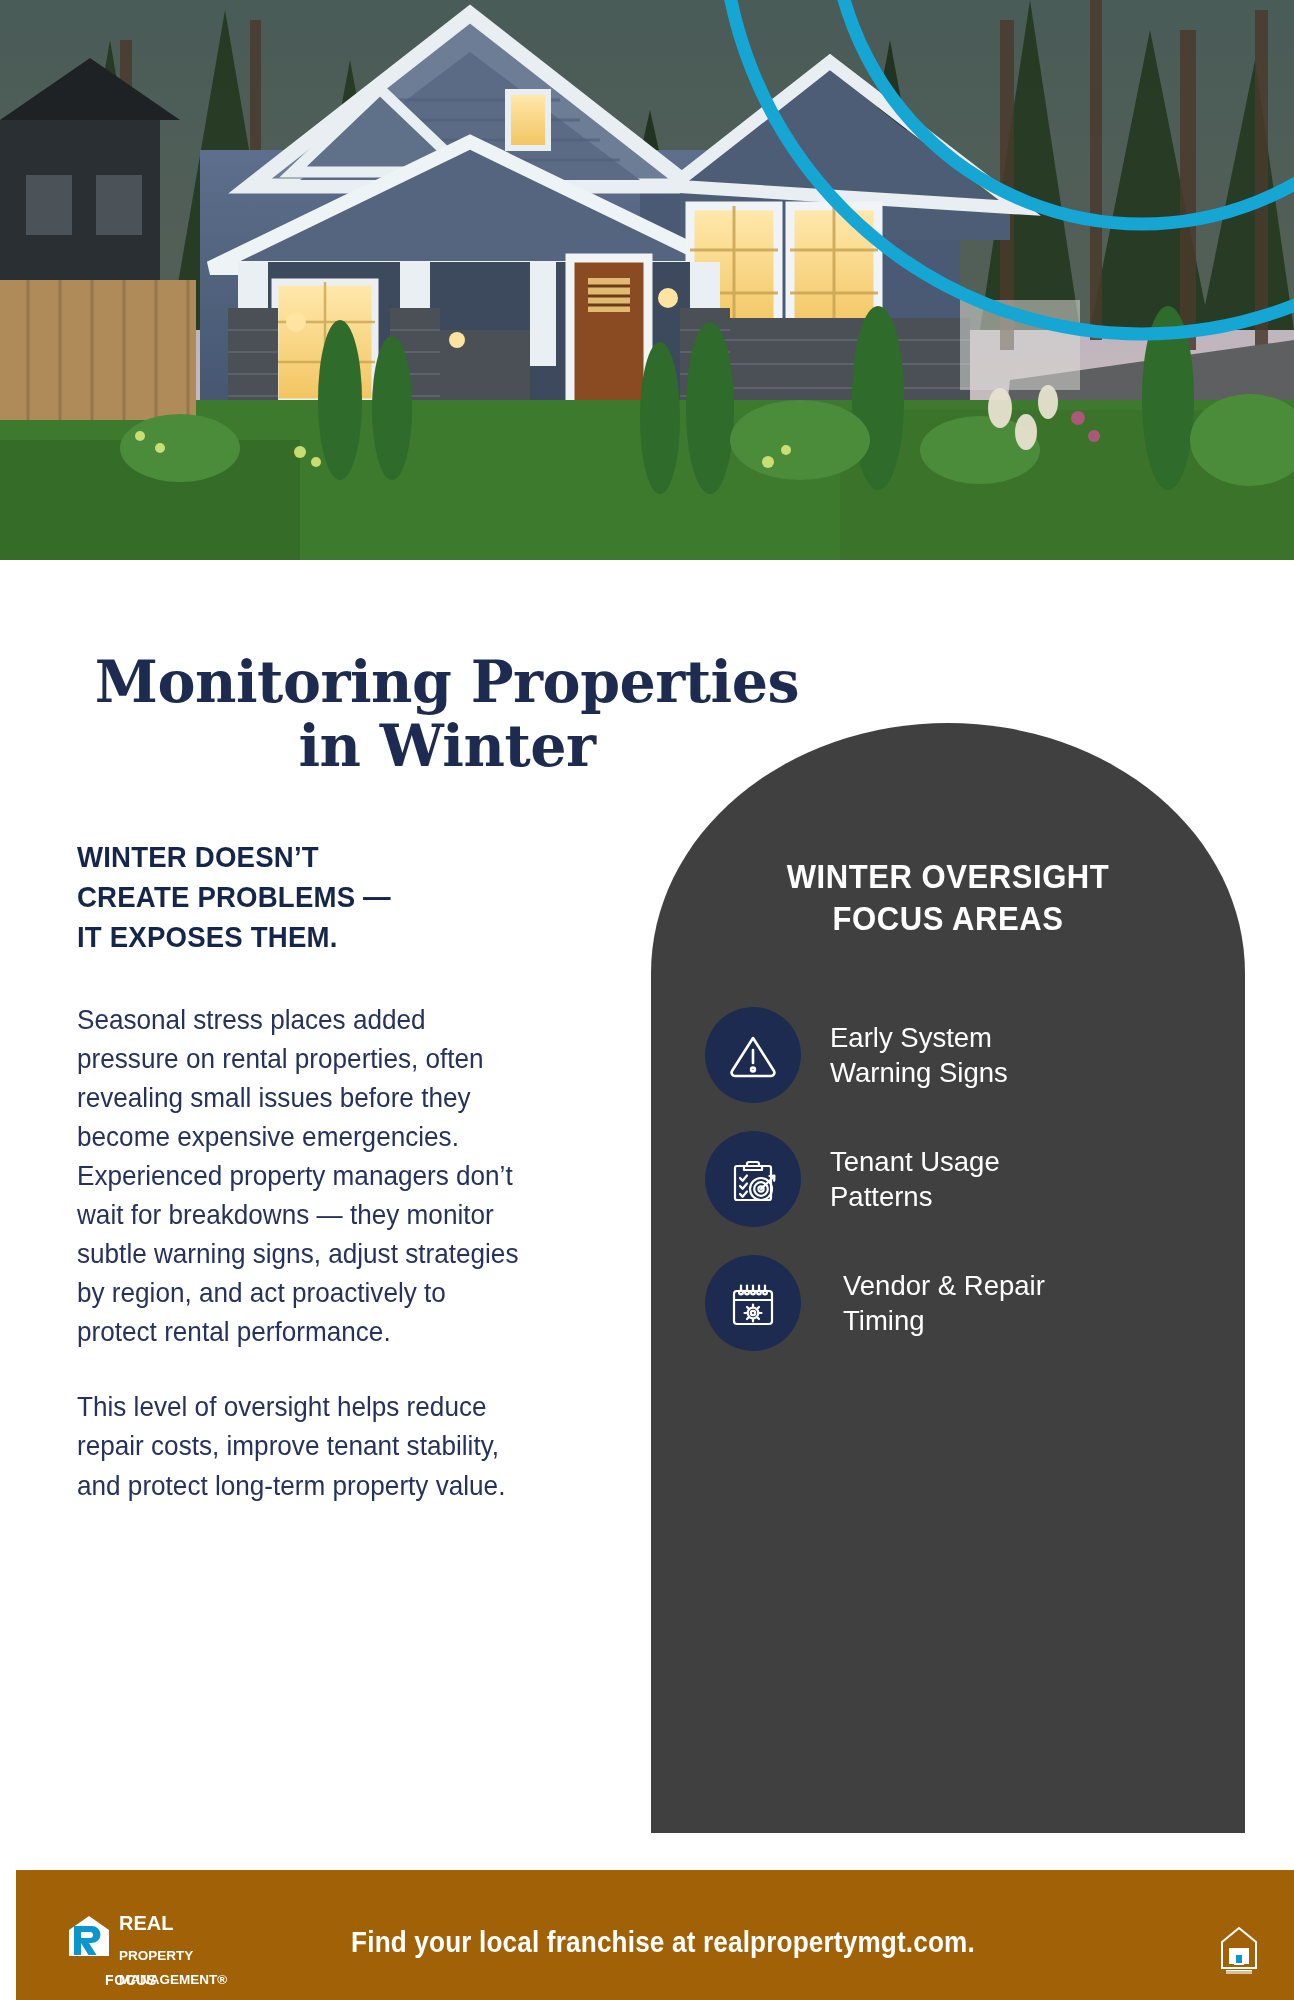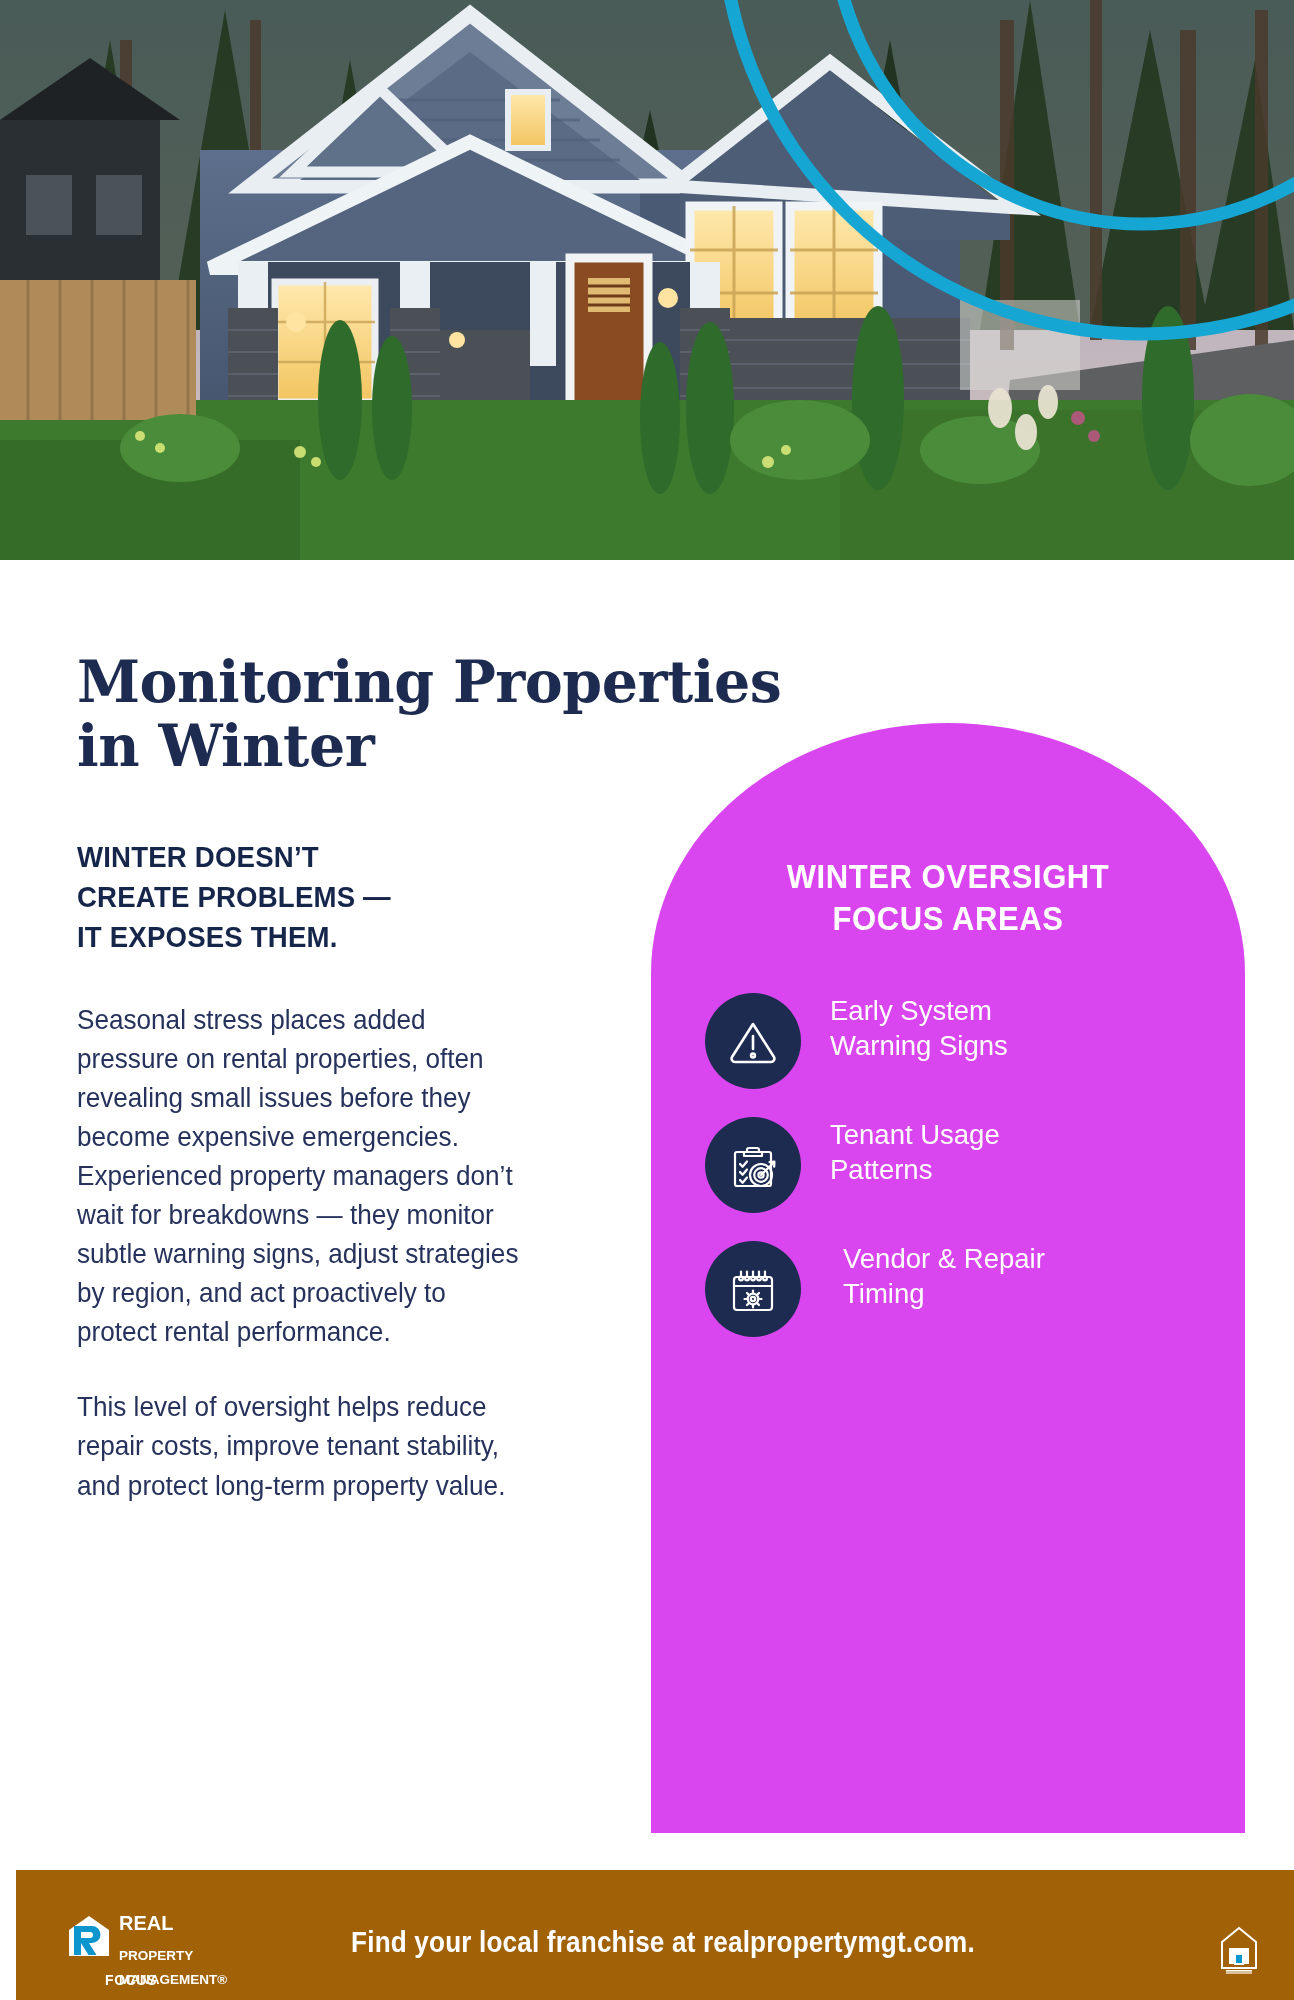--- a/index.html
+++ b/index.html
@@ -18,20 +18,21 @@
 
   
   .headline{
     position:absolute;left:77px;top:612px;width:740px;
     font-family:"DejaVu Serif", serif;
     font-weight:700;
     font-size:57px;
     line-height:1.12;
     color:#1d2b50;
     letter-spacing:-0.5px;
+    text-align:center;
   }
 
   
   .subhead{
     position:absolute;left:77px;top:812px;width:470px;
     font-family:"Liberation Sans", sans-serif;
     font-weight:700;
     font-size:30px;
     line-height:1.33;
     color:#16264b;
@@ -52,21 +53,21 @@
     transform-origin:left top;
   }
   .bodycopy p{margin:0 0 36px 0;}
   .bodycopy p:last-child{margin-bottom:0;}
 
   
   .redpanel{
     position:absolute;
     left:651px;top:723px;
     width:594px;height:1110px;
-    background:#d946ef;
+    background:#404040;
     border-top-left-radius:297px 250px;
     border-top-right-radius:297px 250px;
     overflow:hidden;
   }
   .redpanel-title{
     position:absolute;left:0;top:133px;width:594px;
     text-align:center;
     font-family:"Liberation Sans", sans-serif;
     font-weight:700;
     font-size:33px;
@@ -75,20 +76,21 @@
     letter-spacing:0.6px;
     transform:scaleX(0.94);
     transform-origin:center top;
   }
 
   .focus-list{
     position:absolute;left:0;top:270px;width:594px;
   }
   .focus-item{
     display:flex;
+    align-items:center;
     height:124px;
     padding-left:54px;
     box-sizing:border-box;
   }
   .focus-icon{
     flex:0 0 auto;
     width:96px;height:96px;border-radius:50%;
     background:#1d2b50;
     display:flex;align-items:center;justify-content:center;
   }

